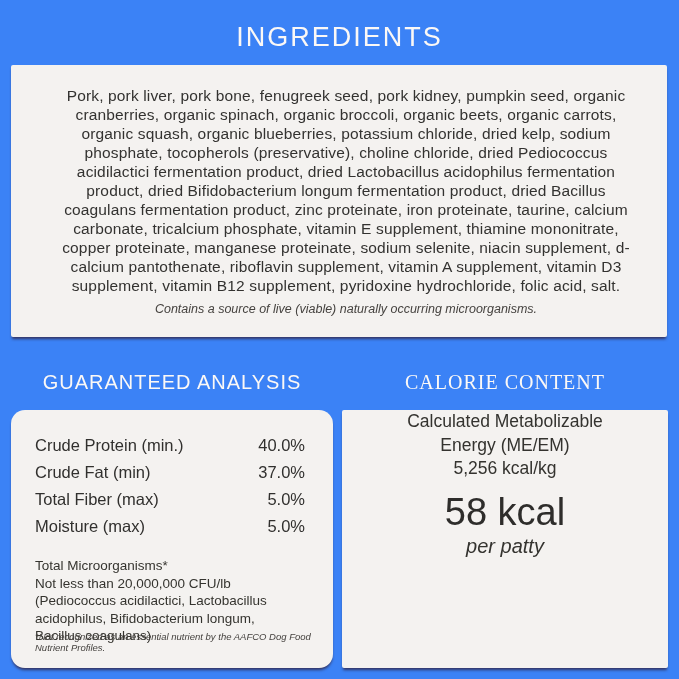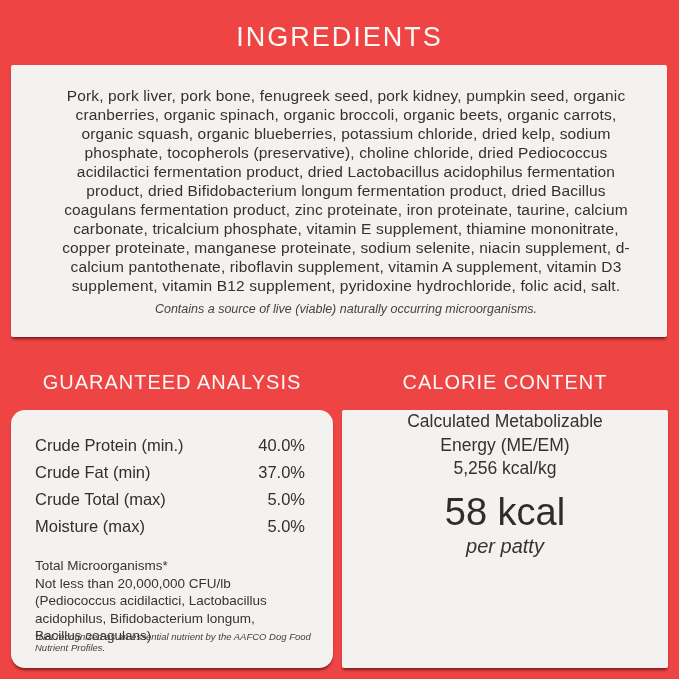--- a/index.html
+++ b/index.html
@@ -4,21 +4,21 @@
 <style>
   html, body {
     margin: 0;
     padding: 0;
     background: #7a0a09;
   }
   .canvas {
     position: relative;
     width: 679px;
     height: 679px;
-    background: #ef4444;
+    background: #3b82f6;
     overflow: hidden;
     font-family: "Liberation Sans", "DejaVu Sans", sans-serif;
     color: #31302E;
   }
   .main-title {
     position: absolute;
     top: 22px;
     left: 0;
     width: 679px;
     text-align: center;
@@ -59,21 +59,21 @@
   .section-title {
     position: absolute;
     top: 371px;
     text-align: center;
     font-size: 20px;
     letter-spacing: 1px;
     color: #FBF8F6;
     font-weight: 400;
   }
   .ga-title { left: 11px; width: 322px; }
-  .cc-title { left: 342px; width: 326px; }
+  .cc-title { left: 342px; width: 326px; font-family: Liberation Serif, serif; }
   .ga-panel {
     left: 11px;
     top: 410px;
     width: 322px;
     height: 258px;
     padding: 22px 28px 0 24px;
     border-radius: 14px;
   }
   .ga-row {
     display: flex;
@@ -149,21 +149,21 @@
     <div>
       <div class="ga-row">
         <span>Crude Protein (min.)</span>
         <span>40.0%</span>
       </div>
       <div class="ga-row">
         <span>Crude Fat (min)</span>
         <span>37.0%</span>
       </div>
       <div class="ga-row">
-        <span>Crude Total (max)</span>
+        <span>Total Fiber (max)</span>
         <span>5.0%</span>
       </div>
       <div class="ga-row">
         <span>Moisture (max)</span>
         <span>5.0%</span>
       </div>
     </div>
     <div class="micro">
       <div>Total Microorganisms*</div>
       <div>Not less than 20,000,000 CFU/lb (Pediococcus acidilactici, Lactobacillus acidophilus, Bifidobacterium longum, Bacillus coagulans)</div>

